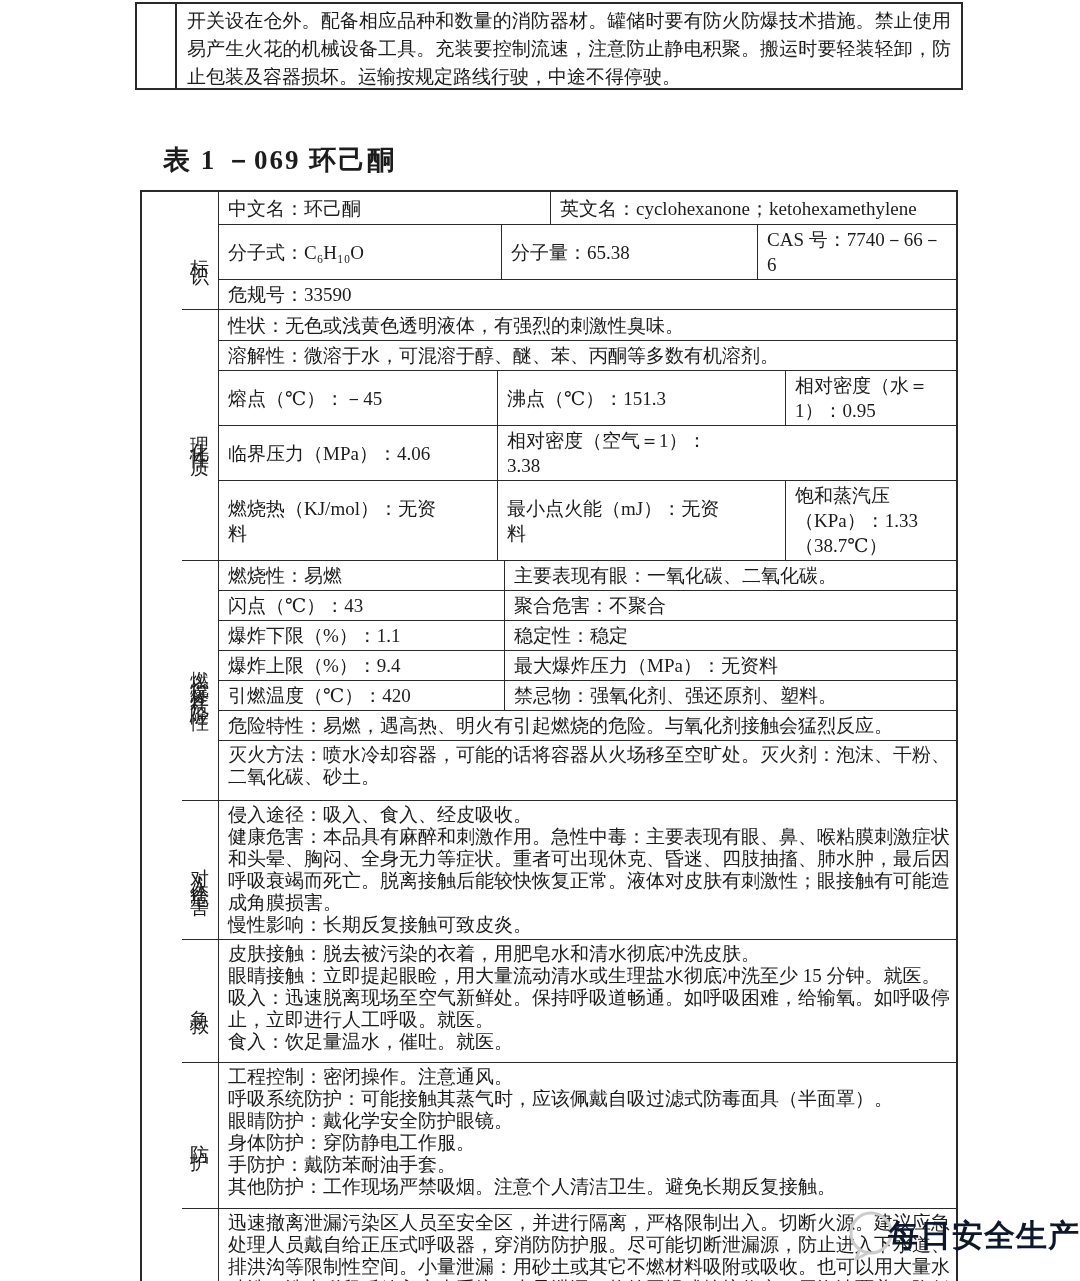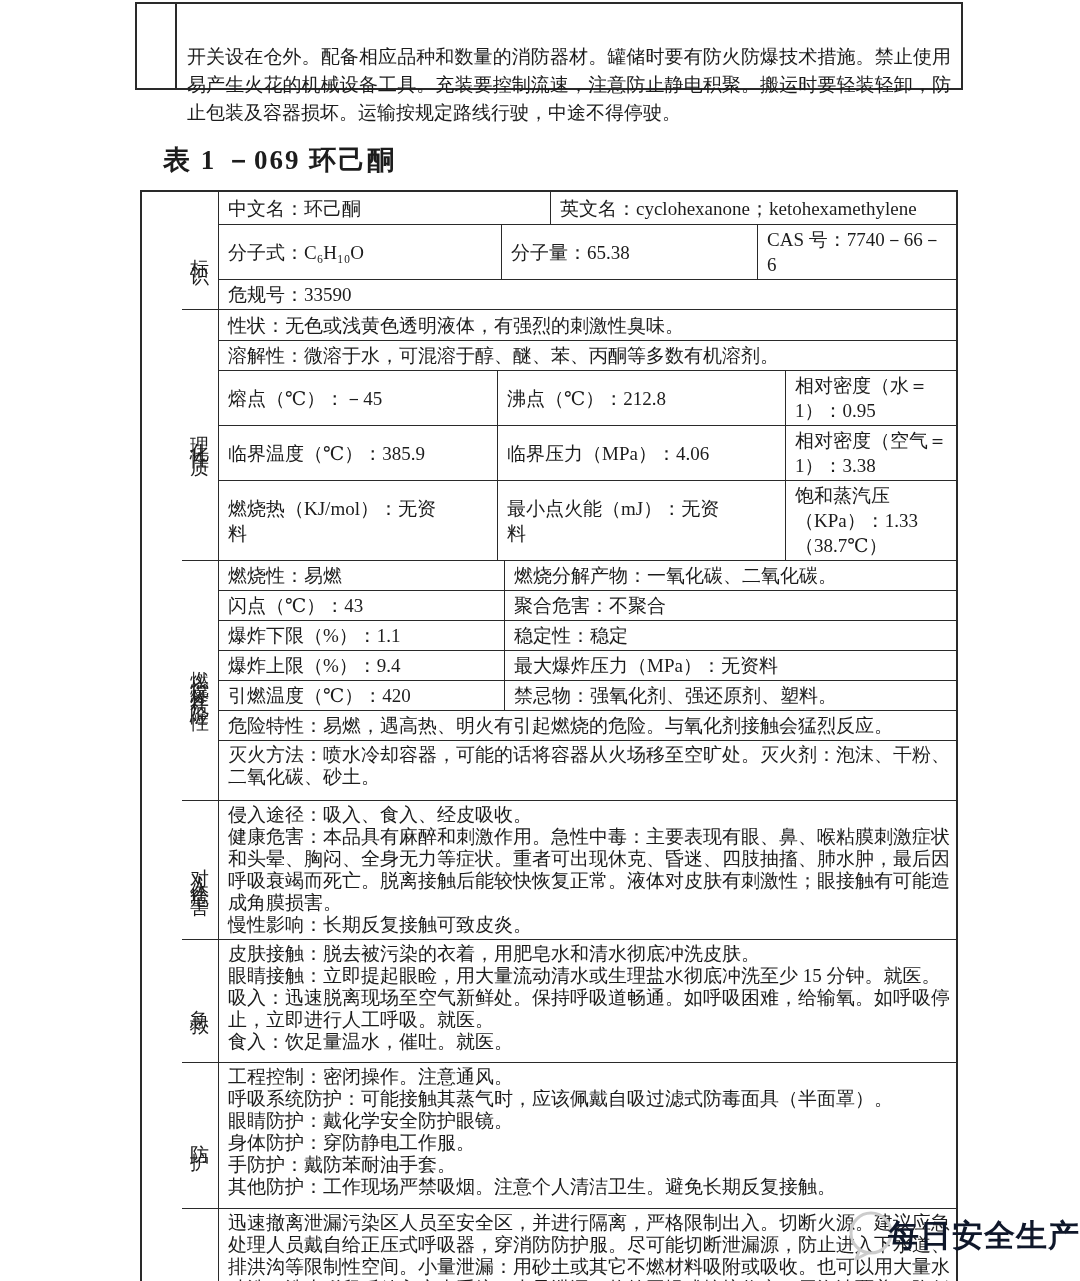--- a/index.html
+++ b/index.html
@@ -9,21 +9,21 @@
     color:#1c1c1c;
     -webkit-font-smoothing:antialiased;
   }
   
   .top-table{
     position:absolute;left:135px;top:2px;width:828px;height:88px;
     border:2px solid #2a2a2a;box-sizing:border-box;display:flex;
   }
   .top-table .stub{width:40px;border-right:2px solid #2a2a2a;box-sizing:border-box;}
   .top-table .txt{
-    flex:1;padding:3px 10px 0 10px;font-size:19px;line-height:28px;text-align:justify;margin-top:36px;
+    flex:1;padding:3px 10px 0 10px;font-size:19px;line-height:28px;text-align:justify;
   }
   
   .doc-title{
     position:absolute;left:163px;top:142px;
     font-size:27px;font-weight:bold;letter-spacing:2px;
   }
   
   .main-table{
     position:absolute;left:140px;top:190px;width:818px;
     border:2px solid #2a2a2a;box-sizing:border-box;
@@ -105,44 +105,43 @@
 
   <div class="section">
     <div class="vhead">
         <div class="vtext">理化性质</div>
       </div>
     <div class="content">
       <div class="row single h30">性状：无色或浅黄色透明液体，有强烈的刺激性臭味。</div>
       <div class="row single h28">溶解性：微溶于水，可混溶于醇、醚、苯、丙酮等多数有机溶剂。</div>
       <div class="row cellgrid g3b h28">
         <div class="cell">熔点（℃）：－45</div>
-        <div class="cell">沸点（℃）：212.8</div>
+        <div class="cell">沸点（℃）：151.3</div>
         <div class="cell">相对密度（水＝1）：0.95</div>
       </div>
       <div class="row cellgrid g3b h28">
-        <div class="cell">临界温度（℃）：385.9</div>
         <div class="cell">临界压力（MPa）：4.06</div>
         <div class="cell">相对密度（空气＝1）：3.38</div>
       </div>
       <div class="row cellgrid g3b h28">
         <div class="cell">燃烧热（KJ/mol）：无资料</div>
         <div class="cell">最小点火能（mJ）：无资料</div>
         <div class="cell">饱和蒸汽压（KPa）：1.33（38.7℃）</div>
       </div>
     </div>
   </div>
 
   <div class="section">
     <div class="vhead">
         <div class="vtext">燃烧爆炸危险性</div>
       </div>
     <div class="content">
       <div class="row cellgrid g2b h28">
         <div class="cell">燃烧性：易燃</div>
-        <div class="cell">燃烧分解产物：一氧化碳、二氧化碳。</div>
+        <div class="cell">主要表现有眼：一氧化碳、二氧化碳。</div>
       </div>
       <div class="row cellgrid g2b h28">
         <div class="cell">闪点（℃）：43</div>
         <div class="cell">聚合危害：不聚合</div>
       </div>
       <div class="row cellgrid g2b h28">
         <div class="cell">爆炸下限（%）：1.1</div>
         <div class="cell">稳定性：稳定</div>
       </div>
       <div class="row cellgrid g2b h28">

